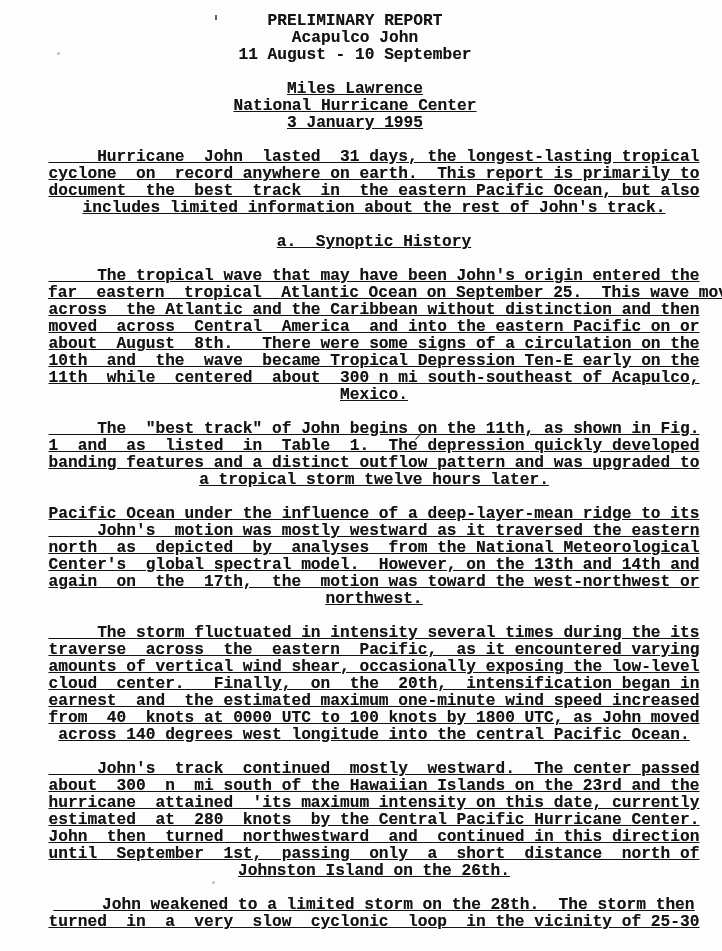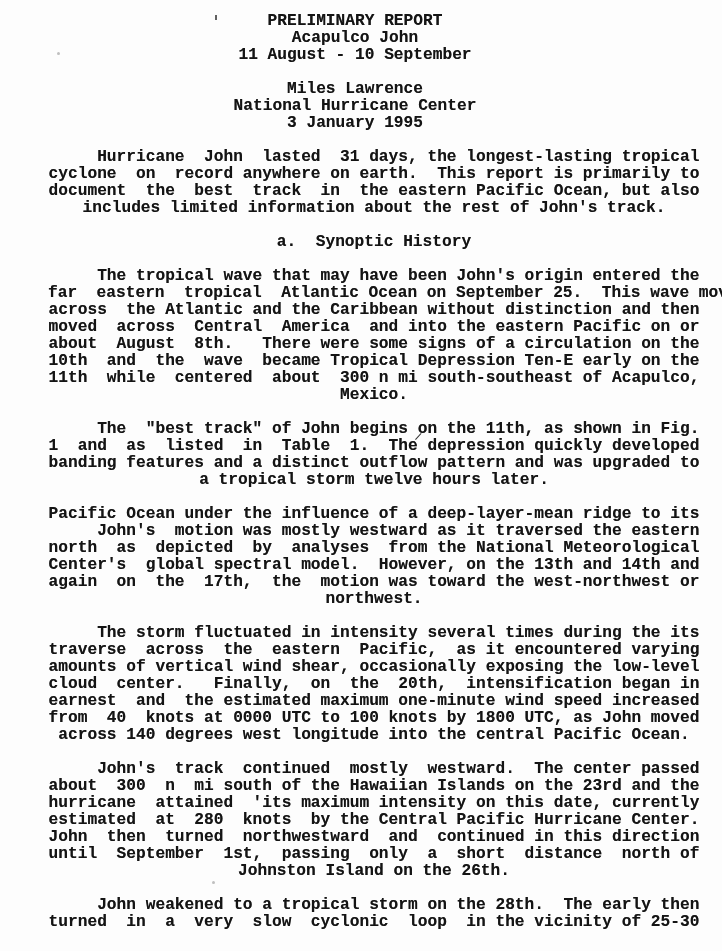--- a/index.html
+++ b/index.html
@@ -16,21 +16,21 @@
     background: #fdfdfd;
     color: #141414;
   }
   #doc {
     position: absolute;
     top: 13px;
     left: 28px;
     width: 652px;
     margin-left: 20px;
   }
-  .block + .block { margin-top: 17px; }
+  .block + .block { margin-top: 17px; text-decoration: underline; }
   .line {
     white-space: pre;
     font-size: 16.2px;
     line-height: 17px;
     font-weight: 700;
     letter-spacing: 0;
     text-shadow: 0 0 0.4px rgba(10,10,10,0.5);
   }
   
   .center { padding-right: 38px; }
@@ -105,21 +105,21 @@
       <div class="block paragraph">
         <div class="line">     John's  track  continued  mostly  westward.  The center passed</div>
         <div class="line">about  300  n  mi south of the Hawaiian Islands on the 23rd and the</div>
         <div class="line">hurricane  attained  'its maximum intensity on this date, currently</div>
         <div class="line">estimated  at  280  knots  by the Central Pacific Hurricane Center.</div>
         <div class="line">John  then  turned  northwestward  and  continued in this direction</div>
         <div class="line">until  September  1st,  passing  only  a  short  distance  north of</div>
         <div class="line">Johnston Island on the 26th.</div>
       </div>
       <div class="block paragraph">
-        <div class="line">     John weakened to a tropical storm on the 28th.  The early then</div>
+        <div class="line">     John weakened to a limited storm on the 28th.  The storm then</div>
         <div class="line">turned  in  a  very  slow  cyclonic  loop  in the vicinity of 25-30</div>
       </div>
     </div>
 <span class="artifact tick" style="left: 215px; top: 15px;"></span>
     <span class="artifact faint" style="left: 57px; top: 52px;"></span>
     <span class="artifact slash" style="left: 415px; top: 433px;">/</span>
     <span class="artifact faint" style="left: 212px; top: 881px;"></span>
   </div>
 
 </body></html>

